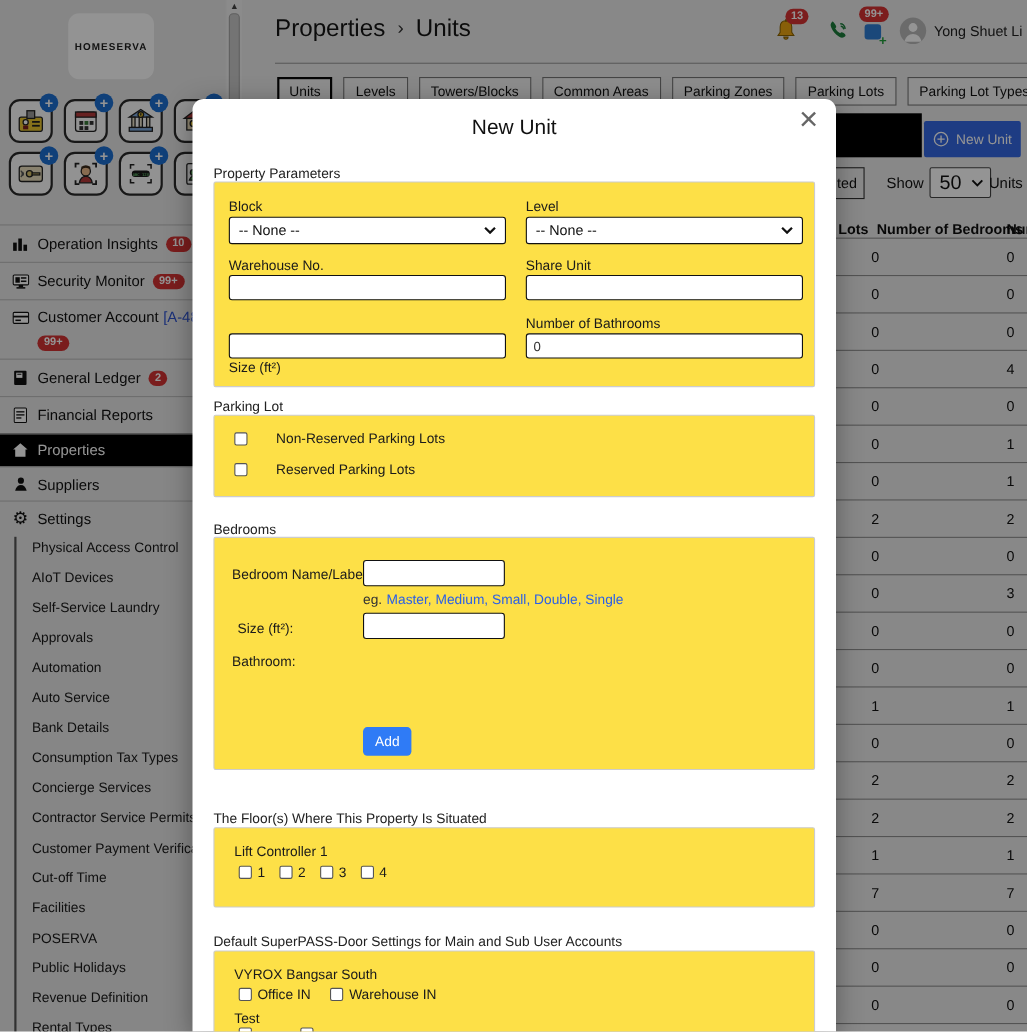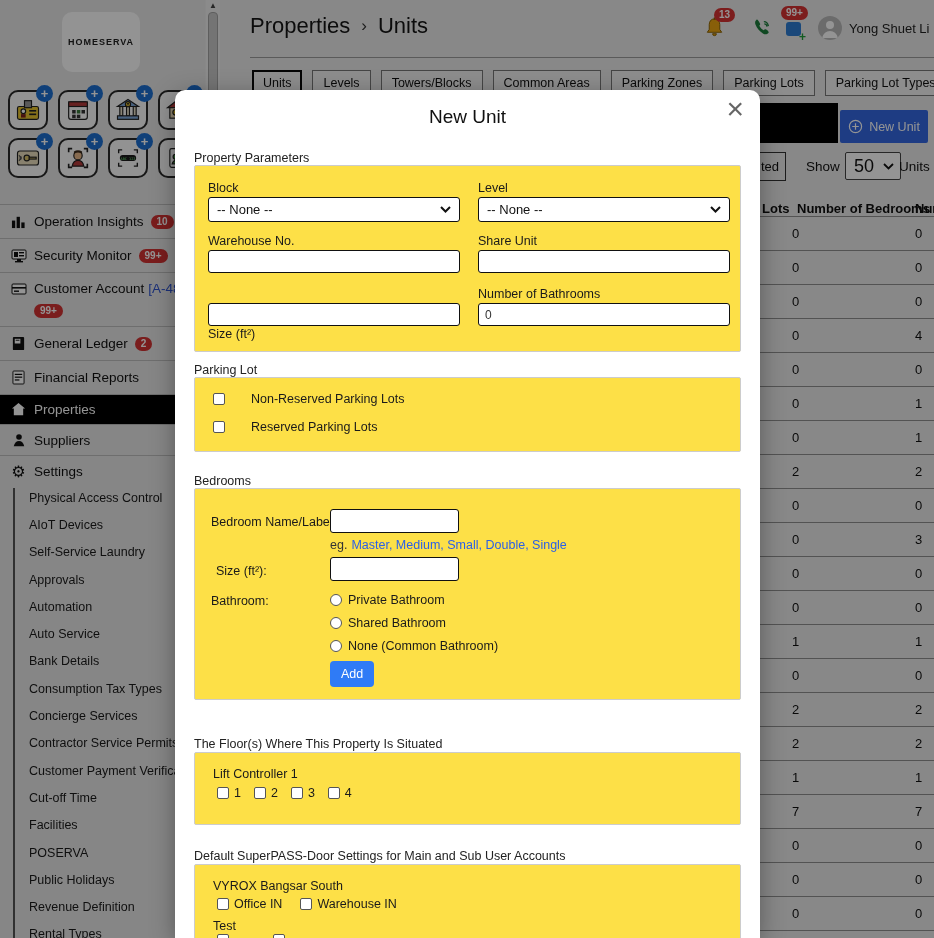--- a/index.html
+++ b/index.html
@@ -559,37 +559,20 @@
         <a class="ex-link">Master</a>
             <a class="ex-link">Medium</a>
             <a class="ex-link">Small</a>
             <a class="ex-link">Double</a>
             <a class="ex-link">Single</a>
           </span>
       </div>
       <span class="f-label" style="left:8px;top:75px;margin-left:13px;">Size (ft²):</span>
       <input class="sin" style="left: 135px; top: 68px;">
       <span class="f-label" style="left:16px;top:105px;">Bathroom:</span>
-      <div style="position:absolute;left:135px;top:104px;">
-
-          <div class="opt-row" style="position:static;margin-bottom:9px;gap:6px;">
-            <span class="radio"></span>
-            <span>Private Bathroom</span>
-          </div>
-
-          <div class="opt-row" style="position:static;margin-bottom:9px;gap:6px;">
-            <span class="radio"></span>
-            <span>Shared Bathroom</span>
-          </div>
-
-          <div class="opt-row" style="position:static;margin-bottom:9px;gap:6px;">
-            <span class="radio"></span>
-            <span>None (Common Bathroom)</span>
-          </div>
-        </div>
       <button class="add-btn">Add</button>
     </div>
 
     <div class="sec-label" style="top:647px;">The Floor(s) Where This Property Is Situated</div>
     <div class="sec-box" style="top:662px;height:73px;">
       <span class="grp-name" style="top:14px;">Lift Controller 1</span>
       <div class="floor-row">
 
           <span class="floor-item">
             <span class="cb"></span>

